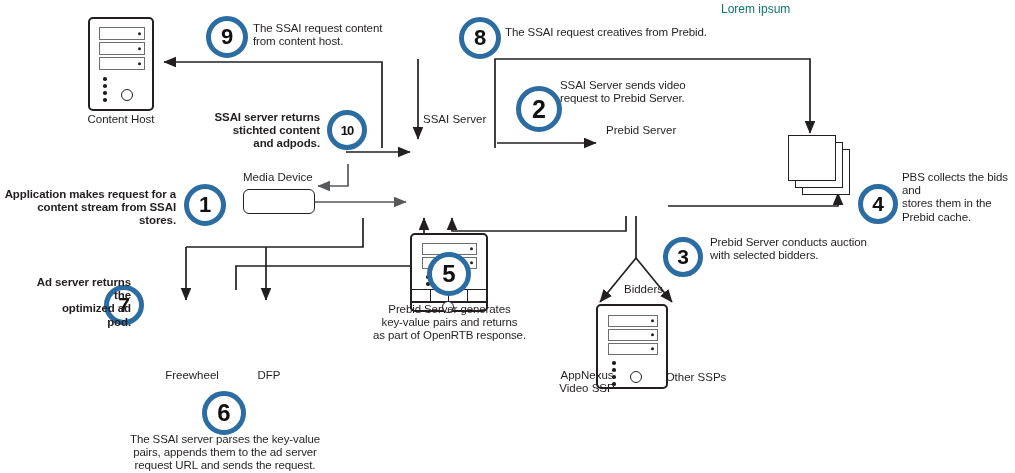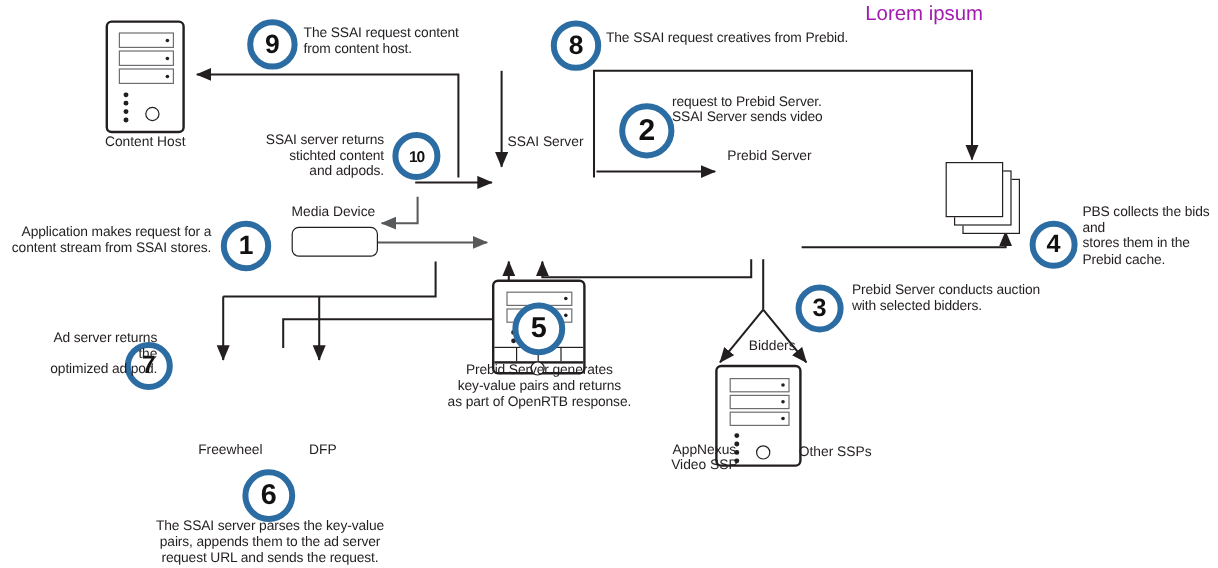--- a/index.html
+++ b/index.html
@@ -2,25 +2,25 @@
 <html><head>
 <meta charset="utf-8">
 <title>SSAI / Prebid Server Flow Diagram</title>
 <style>
   html,body{margin:0;padding:0;background:#ffffff;}
   body{font-family:"Liberation Sans",sans-serif;color:#1a1a1a;}
   #stage{position:relative;width:1015px;height:473px;background:#fff;overflow:hidden;}
   #wires{position:absolute;left:0;top:0;width:1015px;height:473px;}
   .abs{position:absolute;}
   .txt{font-size:11.5px;line-height:13.2px;color:#231f20;letter-spacing:-0.1px;}
-  .txt-r{text-align:right;}
+  .txt-r{text-align:right;font-weight:bold;}
   .txt-c{text-align:center;}
   .txt-l{text-align:left;}
   .node-label{font-size:11.5px;color:#231f20;white-space:nowrap;}
-  .title{font-size:17px;color:#a21caf;}
+  .title{font-size:12px;color:#0f766e;}
 
   
   .badge{border-radius:50%;box-sizing:border-box;
          border:5px solid #2b6ca3;background:#fff;
          display:flex;align-items:center;justify-content:center;
          font-weight:bold;color:#111;}
   .badge.b44{width:44px;height:44px;font-size:24px;border-width:5.5px;}
   .badge.b46{width:46px;height:46px;font-size:25px;border-width:5.5px;}
   .badge.b40{width:40px;height:40px;font-size:21px;border-width:5px;}
   .badge.b42{width:42px;height:42px;font-size:22px;border-width:5px;}
@@ -153,22 +153,22 @@
   <div class="abs node-label" style="left:624px;top:283px;">Bidders</div>
 
   <div class="abs badge b42" style="left:184px;top:184px;">1</div>
   <div class="abs txt txt-r" style="left:4px;top:188px;width:172px;">
     <div>Application makes request for a</div>
     <div>content stream from SSAI stores.</div>
   </div>
 
   <div class="abs badge b46" style="left:516px;top:86px;">2</div>
   <div class="abs txt txt-l" style="left:560px;top:79px;width:160px;">
+    <div>SSAI Server sends video</div>
     <div>request to Prebid Server.</div>
-    <div>SSAI Server sends video</div>
   </div>
 
   <div class="abs badge b40" style="left:663px;top:237px;">3</div>
   <div class="abs txt txt-l" style="left:710px;top:236px;width:180px;">
     <div>Prebid Server conducts auction</div>
     <div>with selected bidders.</div>
   </div>
 
   <div class="abs badge b40" style="left:858px;top:184px;">4</div>
   <div class="abs txt txt-l" style="left:902px;top:171px;width:113px;">

